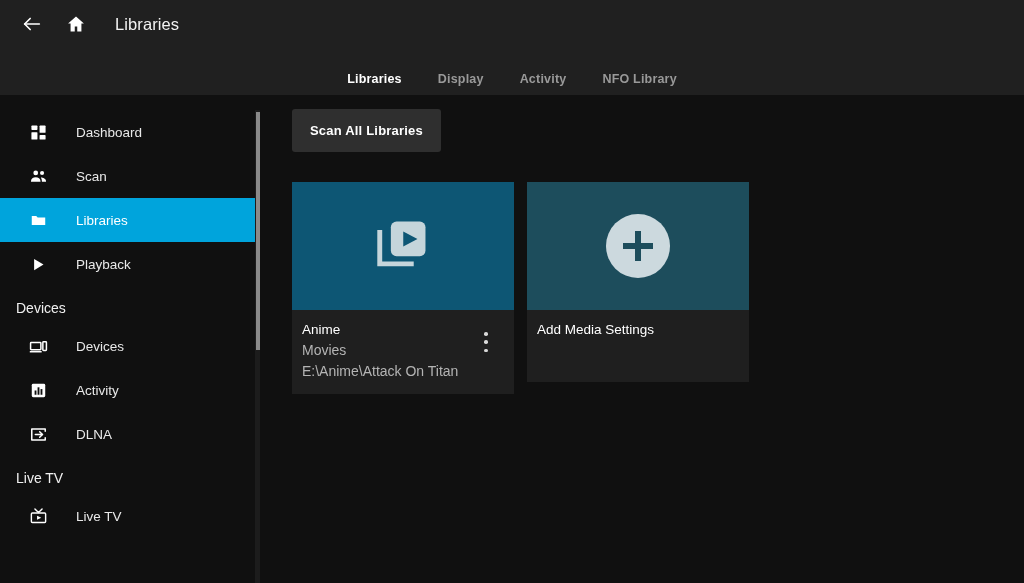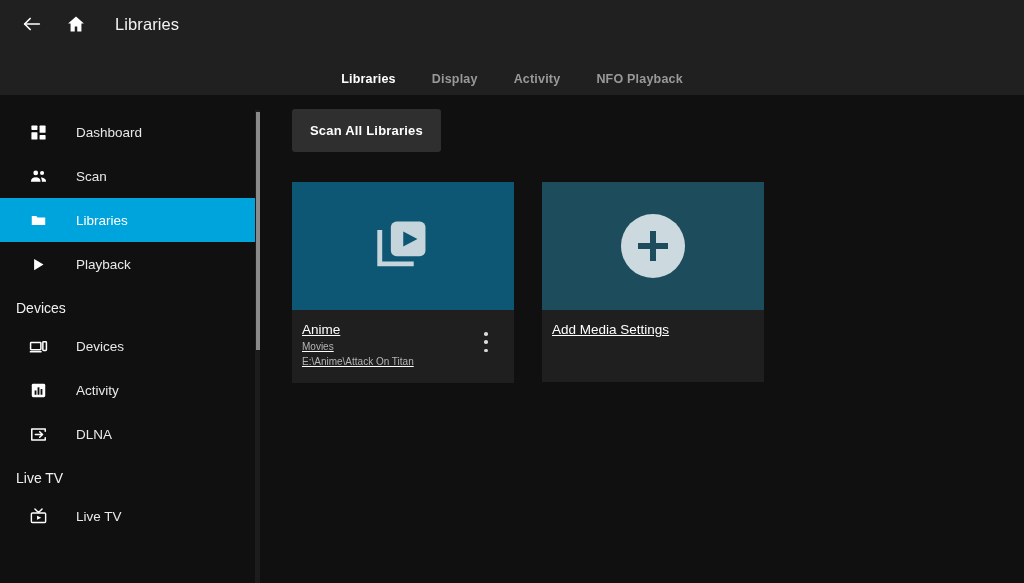--- a/index.html
+++ b/index.html
@@ -141,23 +141,22 @@
     border-radius: 3px;
     height: 43px;
     padding: 0 18px;
     cursor: pointer;
     font-family: "Liberation Sans", sans-serif;
     letter-spacing: .2px;
   }
 
   .cards {
     display: flex;
-    gap: 28px;
+    gap: 13px;
     margin-top: 30px;
-    text-decoration: underline;
   }
   .card {
     width: 222px;
     cursor: pointer;
   }
   .card-image {
     height: 128px;
     display: flex;
     align-items: center;
     justify-content: center;
@@ -170,21 +169,21 @@
     padding: 12px 12px 13px 10px;
     position: relative;
     min-height: 72px;
   }
   .card-title {
     font-size: 13.5px;
     color: #ffffff;
     line-height: 1.25;
   }
   .card-sub {
-    font-size: 10px;
+    font-size: 14px;
     color: #b4b4b4;
     line-height: 1.45;
     margin-top: 1px;
   }
   .card-menu {
     position: absolute;
     right: 20px;
     top: 22px;
     width: 16px;
     height: 20px;
@@ -244,21 +243,21 @@
         </svg>
       </span>
     </div>
     <div class="hdr-title">Libraries</div>
   </div>
 
   <div class="header-tabs">
     <div class="tab active">Libraries</div>
     <div class="tab">Display</div>
     <div class="tab">Activity</div>
-    <div class="tab">NFO Playback</div>
+    <div class="tab">NFO Library</div>
   </div>
 </div>
 
 <div class="sidebar">
 
   <div class="nav-item">
     <span class="nav-icon">
       <svg width="17" height="17" viewBox="0 0 24 24" fill="#ffffff">
         <rect x="2" y="2" width="8.5" height="6.5" rx="1"></rect>
         <rect x="13.5" y="2" width="8.5" height="10.5" rx="1"></rect>

